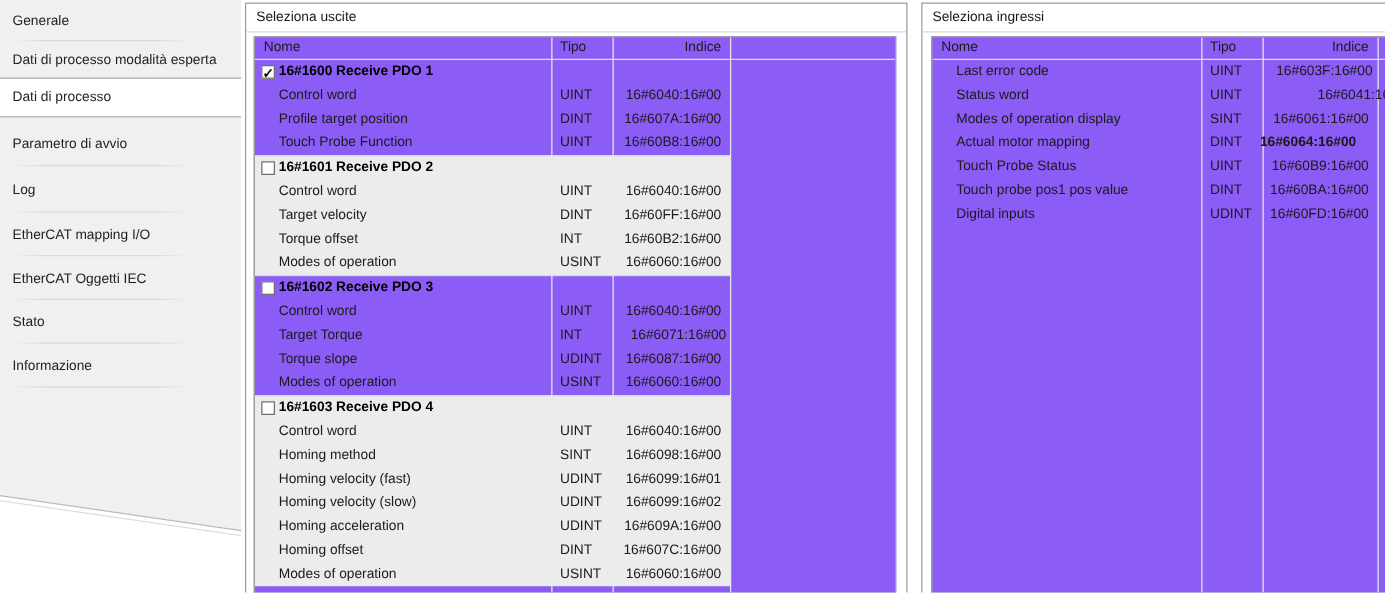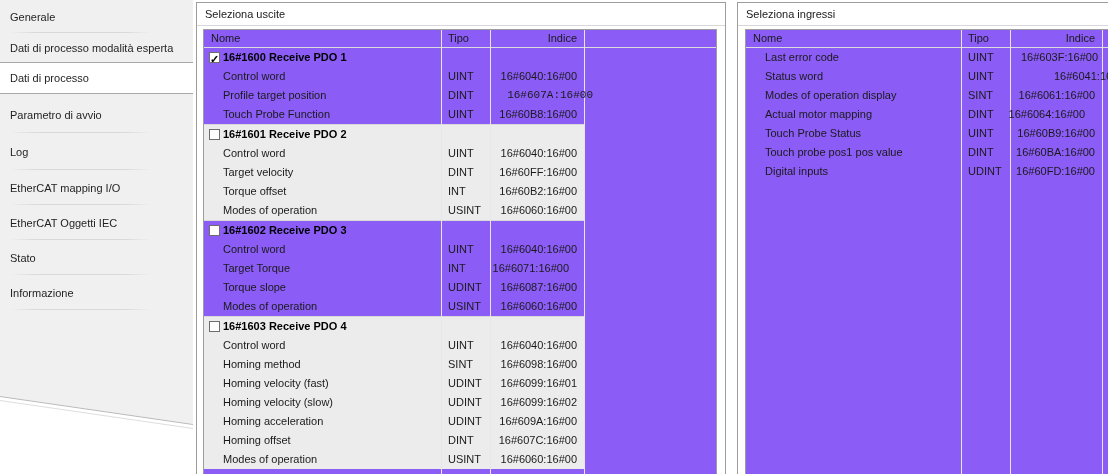--- a/index.html
+++ b/index.html
@@ -123,21 +123,21 @@
           <span class="gnm">16#1600 Receive PDO 1</span>
         </div>
         <div class="row">
           <span class="nm">Control word</span>
           <span class="tp" style="left: 244px;">UINT</span>
           <span class="ix" style="left: 286px; width: 87px;">16#6040:16#00</span>
         </div>
         <div class="row">
           <span class="nm">Profile target position</span>
           <span class="tp" style="left: 244px;">DINT</span>
-          <span class="ix" style="left: 302px; width: 87px; font-family: Liberation Mono, monospace;">16#607A:16#00</span>
+          <span class="ix" style="left: 286px; width: 87px;">16#607A:16#00</span>
         </div>
         <div class="row">
           <span class="nm">Touch Probe Function</span>
           <span class="tp" style="left: 244px;">UINT</span>
           <span class="ix" style="left: 286px; width: 87px;">16#60B8:16#00</span>
         </div>
       </div>
       <div class="grp shaded bordered" style="width: 380px;">
         <div class="row">
           <span class="cb"></span>
@@ -170,21 +170,21 @@
           <span class="gnm">16#1602 Receive PDO 3</span>
         </div>
         <div class="row">
           <span class="nm">Control word</span>
           <span class="tp" style="left: 244px;">UINT</span>
           <span class="ix" style="left: 286px; width: 87px;">16#6040:16#00</span>
         </div>
         <div class="row">
           <span class="nm">Target Torque</span>
           <span class="tp" style="left: 244px;">INT</span>
-          <span class="ix" style="left: 278px; width: 87px;">16#6071:16#00</span>
+          <span class="ix" style="left: 290px; width: 87px;">16#6071:16#00</span>
         </div>
         <div class="row">
           <span class="nm">Torque slope</span>
           <span class="tp" style="left: 244px;">UDINT</span>
           <span class="ix" style="left: 286px; width: 87px;">16#6087:16#00</span>
         </div>
         <div class="row">
           <span class="nm">Modes of operation</span>
           <span class="tp" style="left: 244px;">USINT</span>
           <span class="ix" style="left: 286px; width: 87px;">16#6060:16#00</span>
@@ -258,21 +258,21 @@
           <span class="ix" style="left: 264px; width: 85px; padding-left: 44px;">16#6041:16#00</span>
         </div>
         <div class="row">
           <span class="nm">Modes of operation display</span>
           <span class="tp" style="left: 222px;">SINT</span>
           <span class="ix" style="left: 264px; width: 85px;">16#6061:16#00</span>
         </div>
         <div class="row">
           <span class="nm">Actual motor mapping</span>
           <span class="tp" style="left: 222px;">DINT</span>
-          <span class="ix" style="left: 254px; width: 85px;">16#6064:16#00</span>
+          <span class="ix" style="left: 254px; width: 85px; font-weight: bold;">16#6064:16#00</span>
         </div>
         <div class="row">
           <span class="nm">Touch Probe Status</span>
           <span class="tp" style="left: 222px;">UINT</span>
           <span class="ix" style="left: 264px; width: 85px;">16#60B9:16#00</span>
         </div>
         <div class="row">
           <span class="nm">Touch probe pos1 pos value</span>
           <span class="tp" style="left: 222px;">DINT</span>
           <span class="ix" style="left: 264px; width: 85px;">16#60BA:16#00</span>

